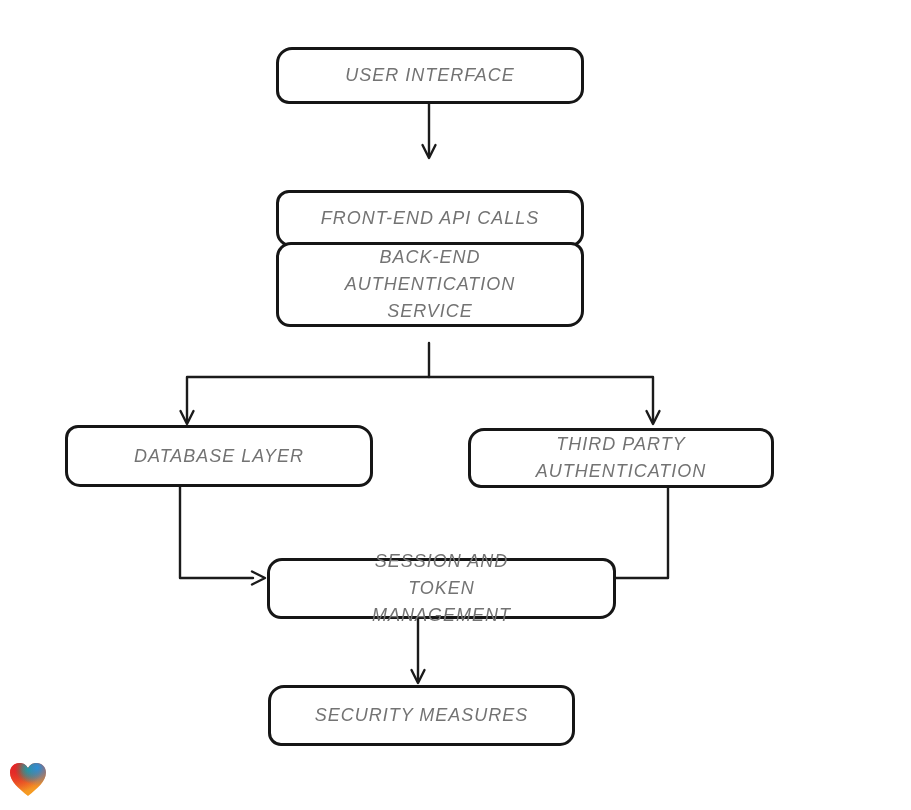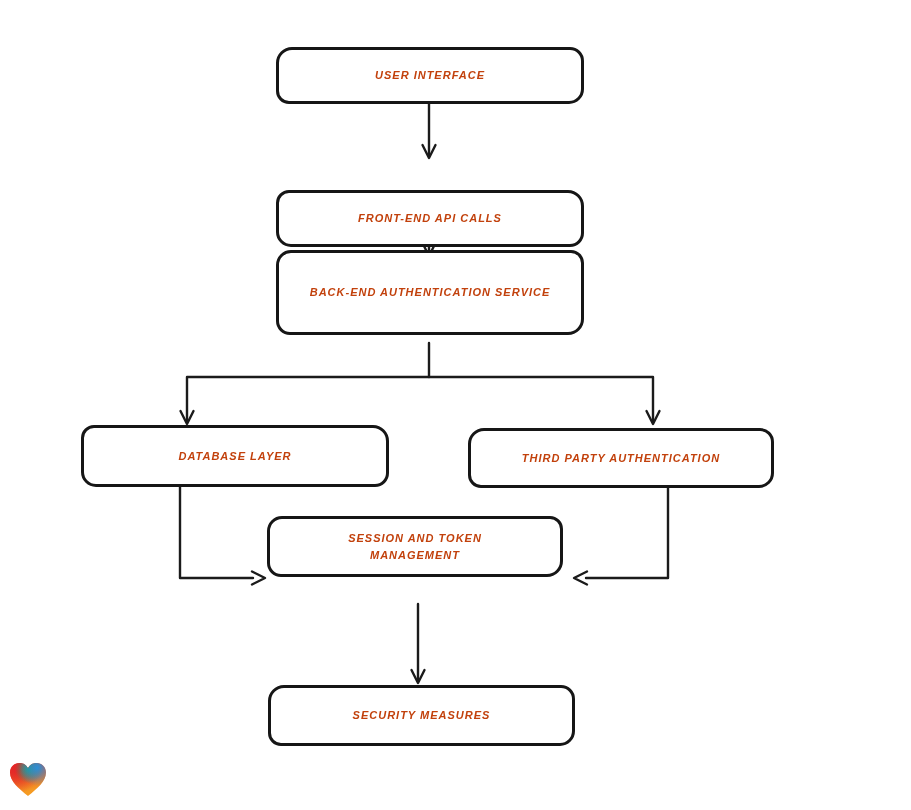--- a/index.html
+++ b/index.html
@@ -34,40 +34,40 @@
     box-sizing: border-box;
     background: #ffffff;
     border: 3px solid #161616;
     display: flex;
     align-items: center;
     justify-content: center;
     text-align: center;
   }
   .node-label {
     font-style: italic;
-    font-weight: 700;
-    font-size: 11px;
+    font-weight: 400;
+    font-size: 18px;
     letter-spacing: 1px;
     line-height: 1.5;
-    color: #c2410c;
+    color: #737373;
     text-transform: uppercase;
     display: inline-block;
   }
   
   .r1 { border-radius: 16px 14px 15px 13px; }
   .r2 { border-radius: 13px 16px 14px 15px; }
   .r3 { border-radius: 15px 13px 16px 14px; }
 
   .node-user-interface            { left: 276px; top: 47px;  width: 308px; height: 57px; }
   .node-front-end-api-calls       { left: 276px; top: 162px; width: 308px; height: 57px; margin-top: 28px; }
-  .node-back-end-auth             { left: 276px; top: 250px; width: 308px; height: 85px; justify-content: center; }
+  .node-back-end-auth             { left: 276px; top: 242px; width: 308px; height: 85px; justify-content: center; }
   .node-back-end-auth .node-label { max-width: 245px; }
-  .node-database-layer            { left: 65px;  top: 425px; width: 308px; height: 62px; margin-left: 16px; }
+  .node-database-layer            { left: 65px;  top: 425px; width: 308px; height: 62px; }
   .node-third-party-auth          { left: 468px; top: 428px; width: 306px; height: 60px; }
-  .node-session-token             { left: 267px; top: 516px; width: 296px; height: 61px; }
+  .node-session-token             { left: 267px; top: 558px; width: 349px; height: 61px; }
   .node-session-token .node-label { max-width: 200px; }
   .node-security-measures         { left: 268px; top: 685px; width: 307px; height: 61px; text-align: right; }
 
   .heart-logo {
     position: absolute;
     left: 9px;
     top: 762px;
     width: 38px;
     height: 36px;
     background:

